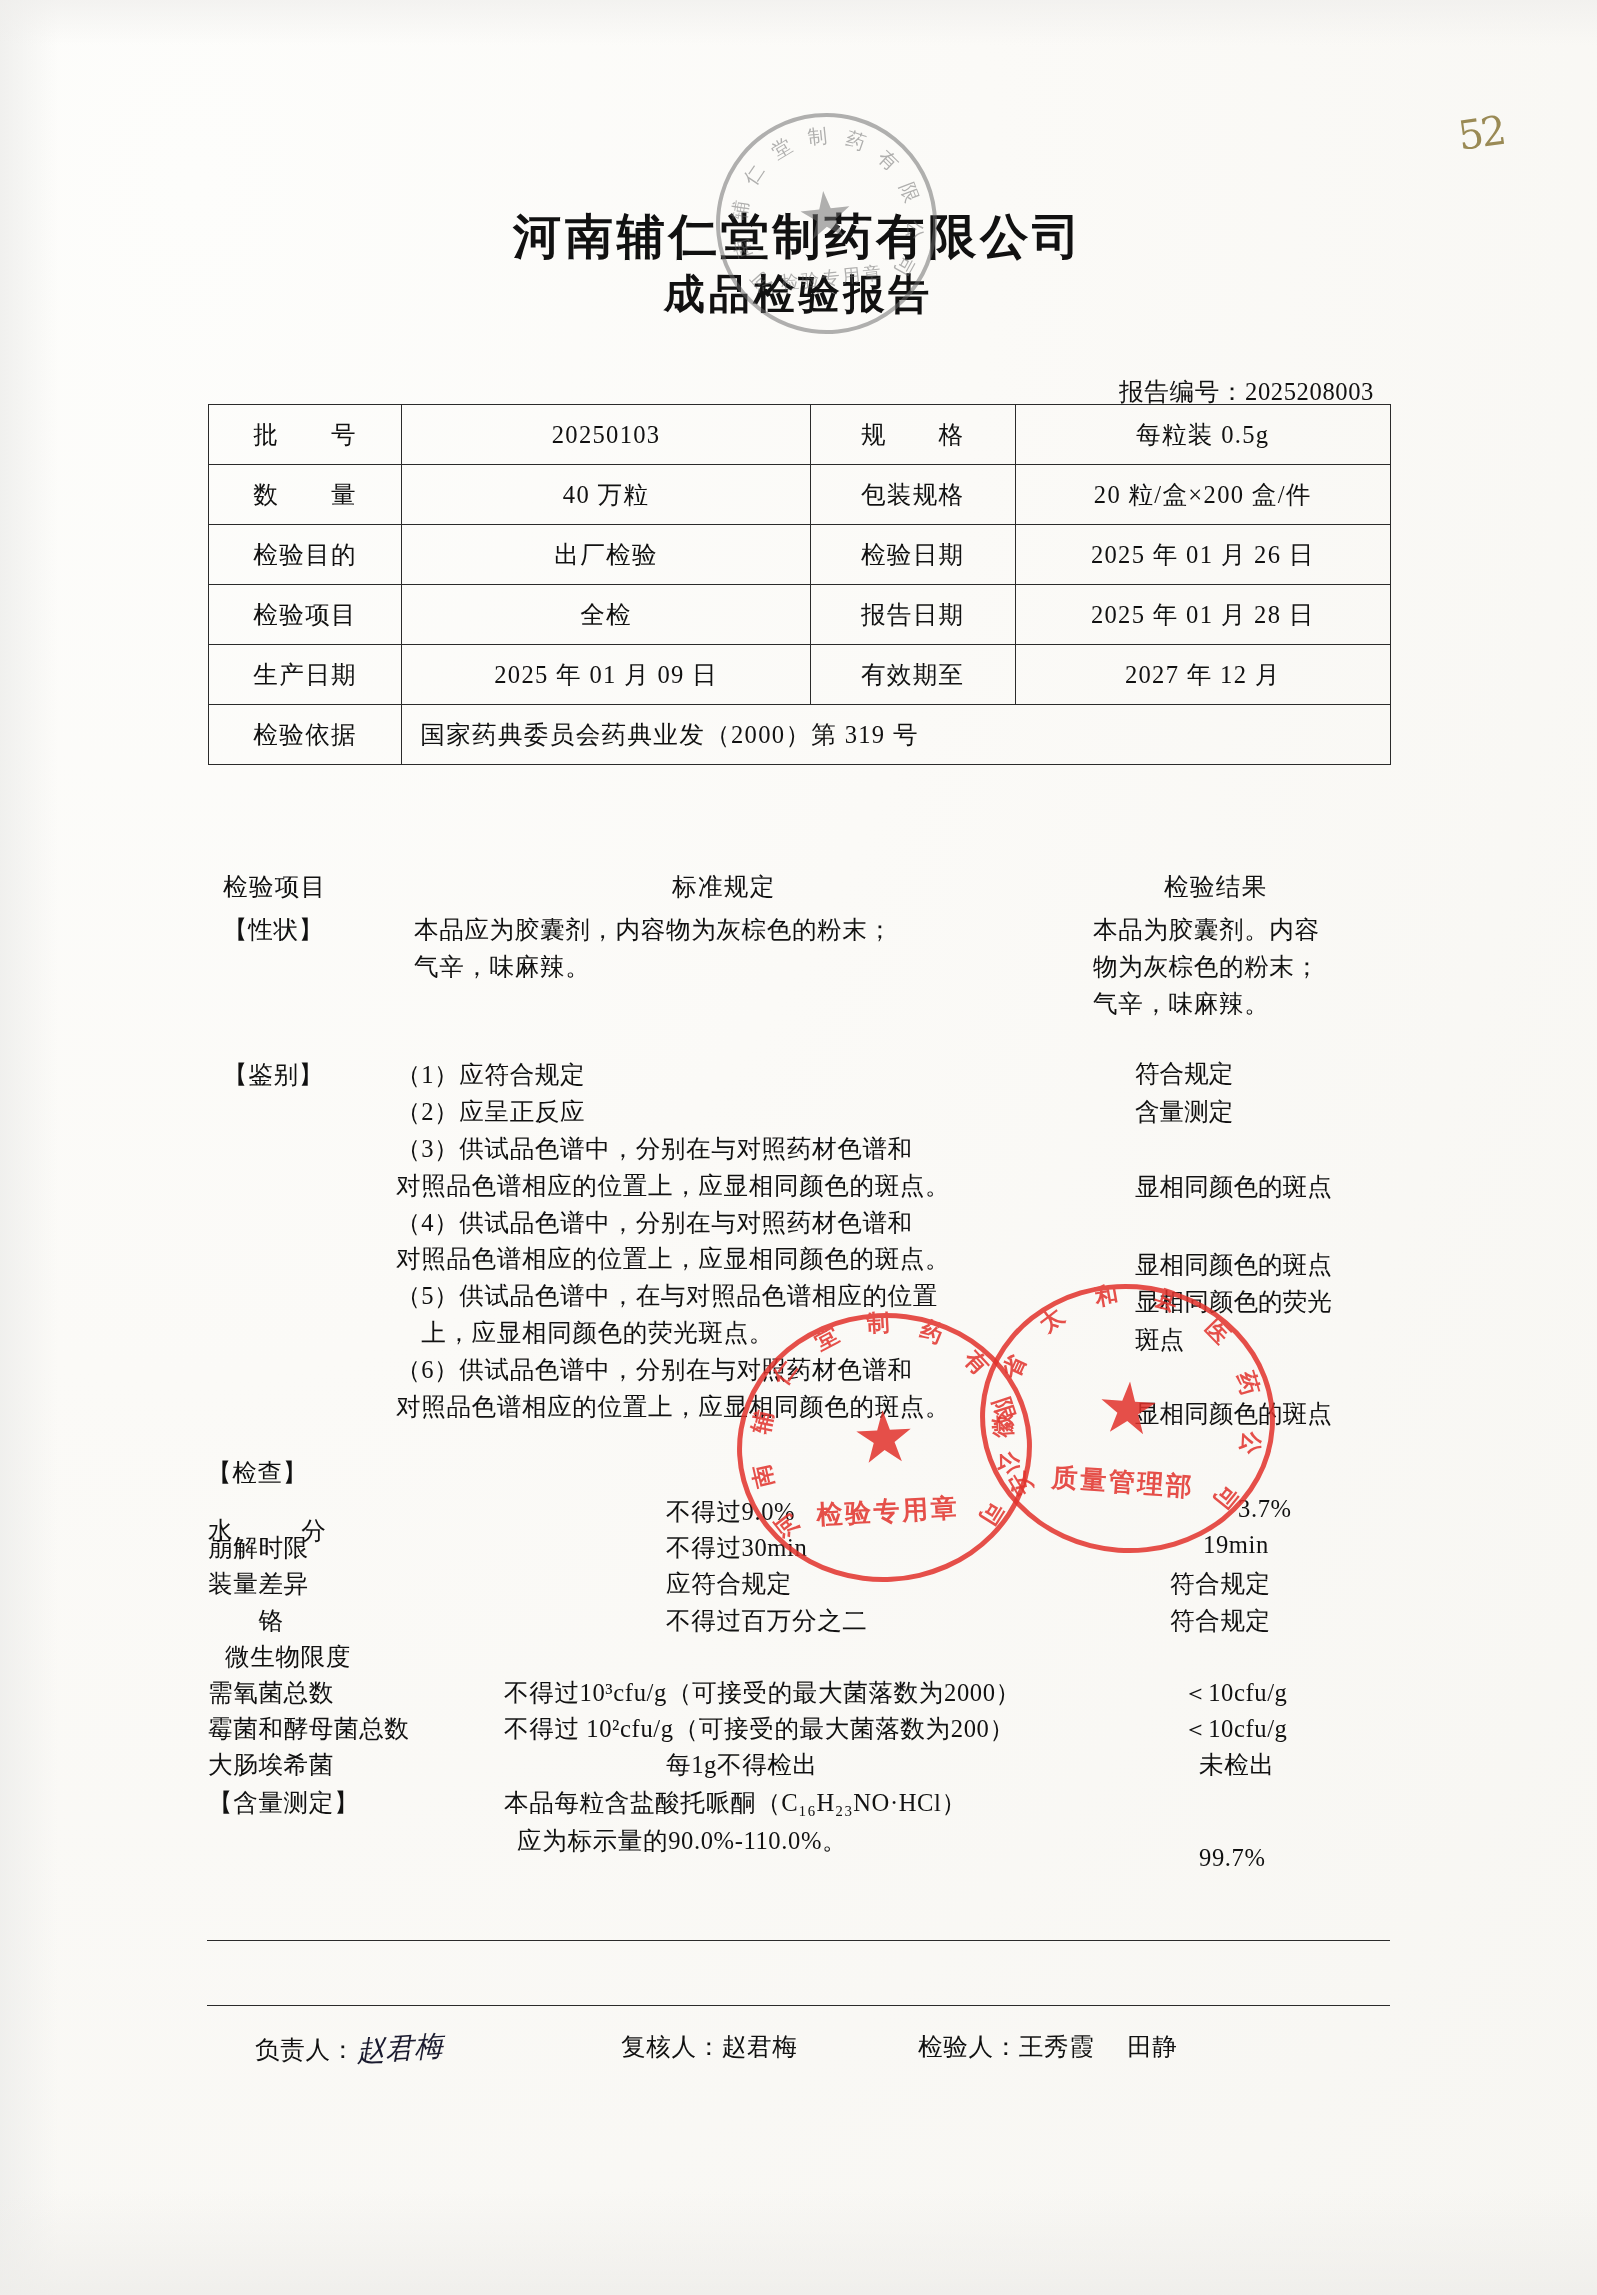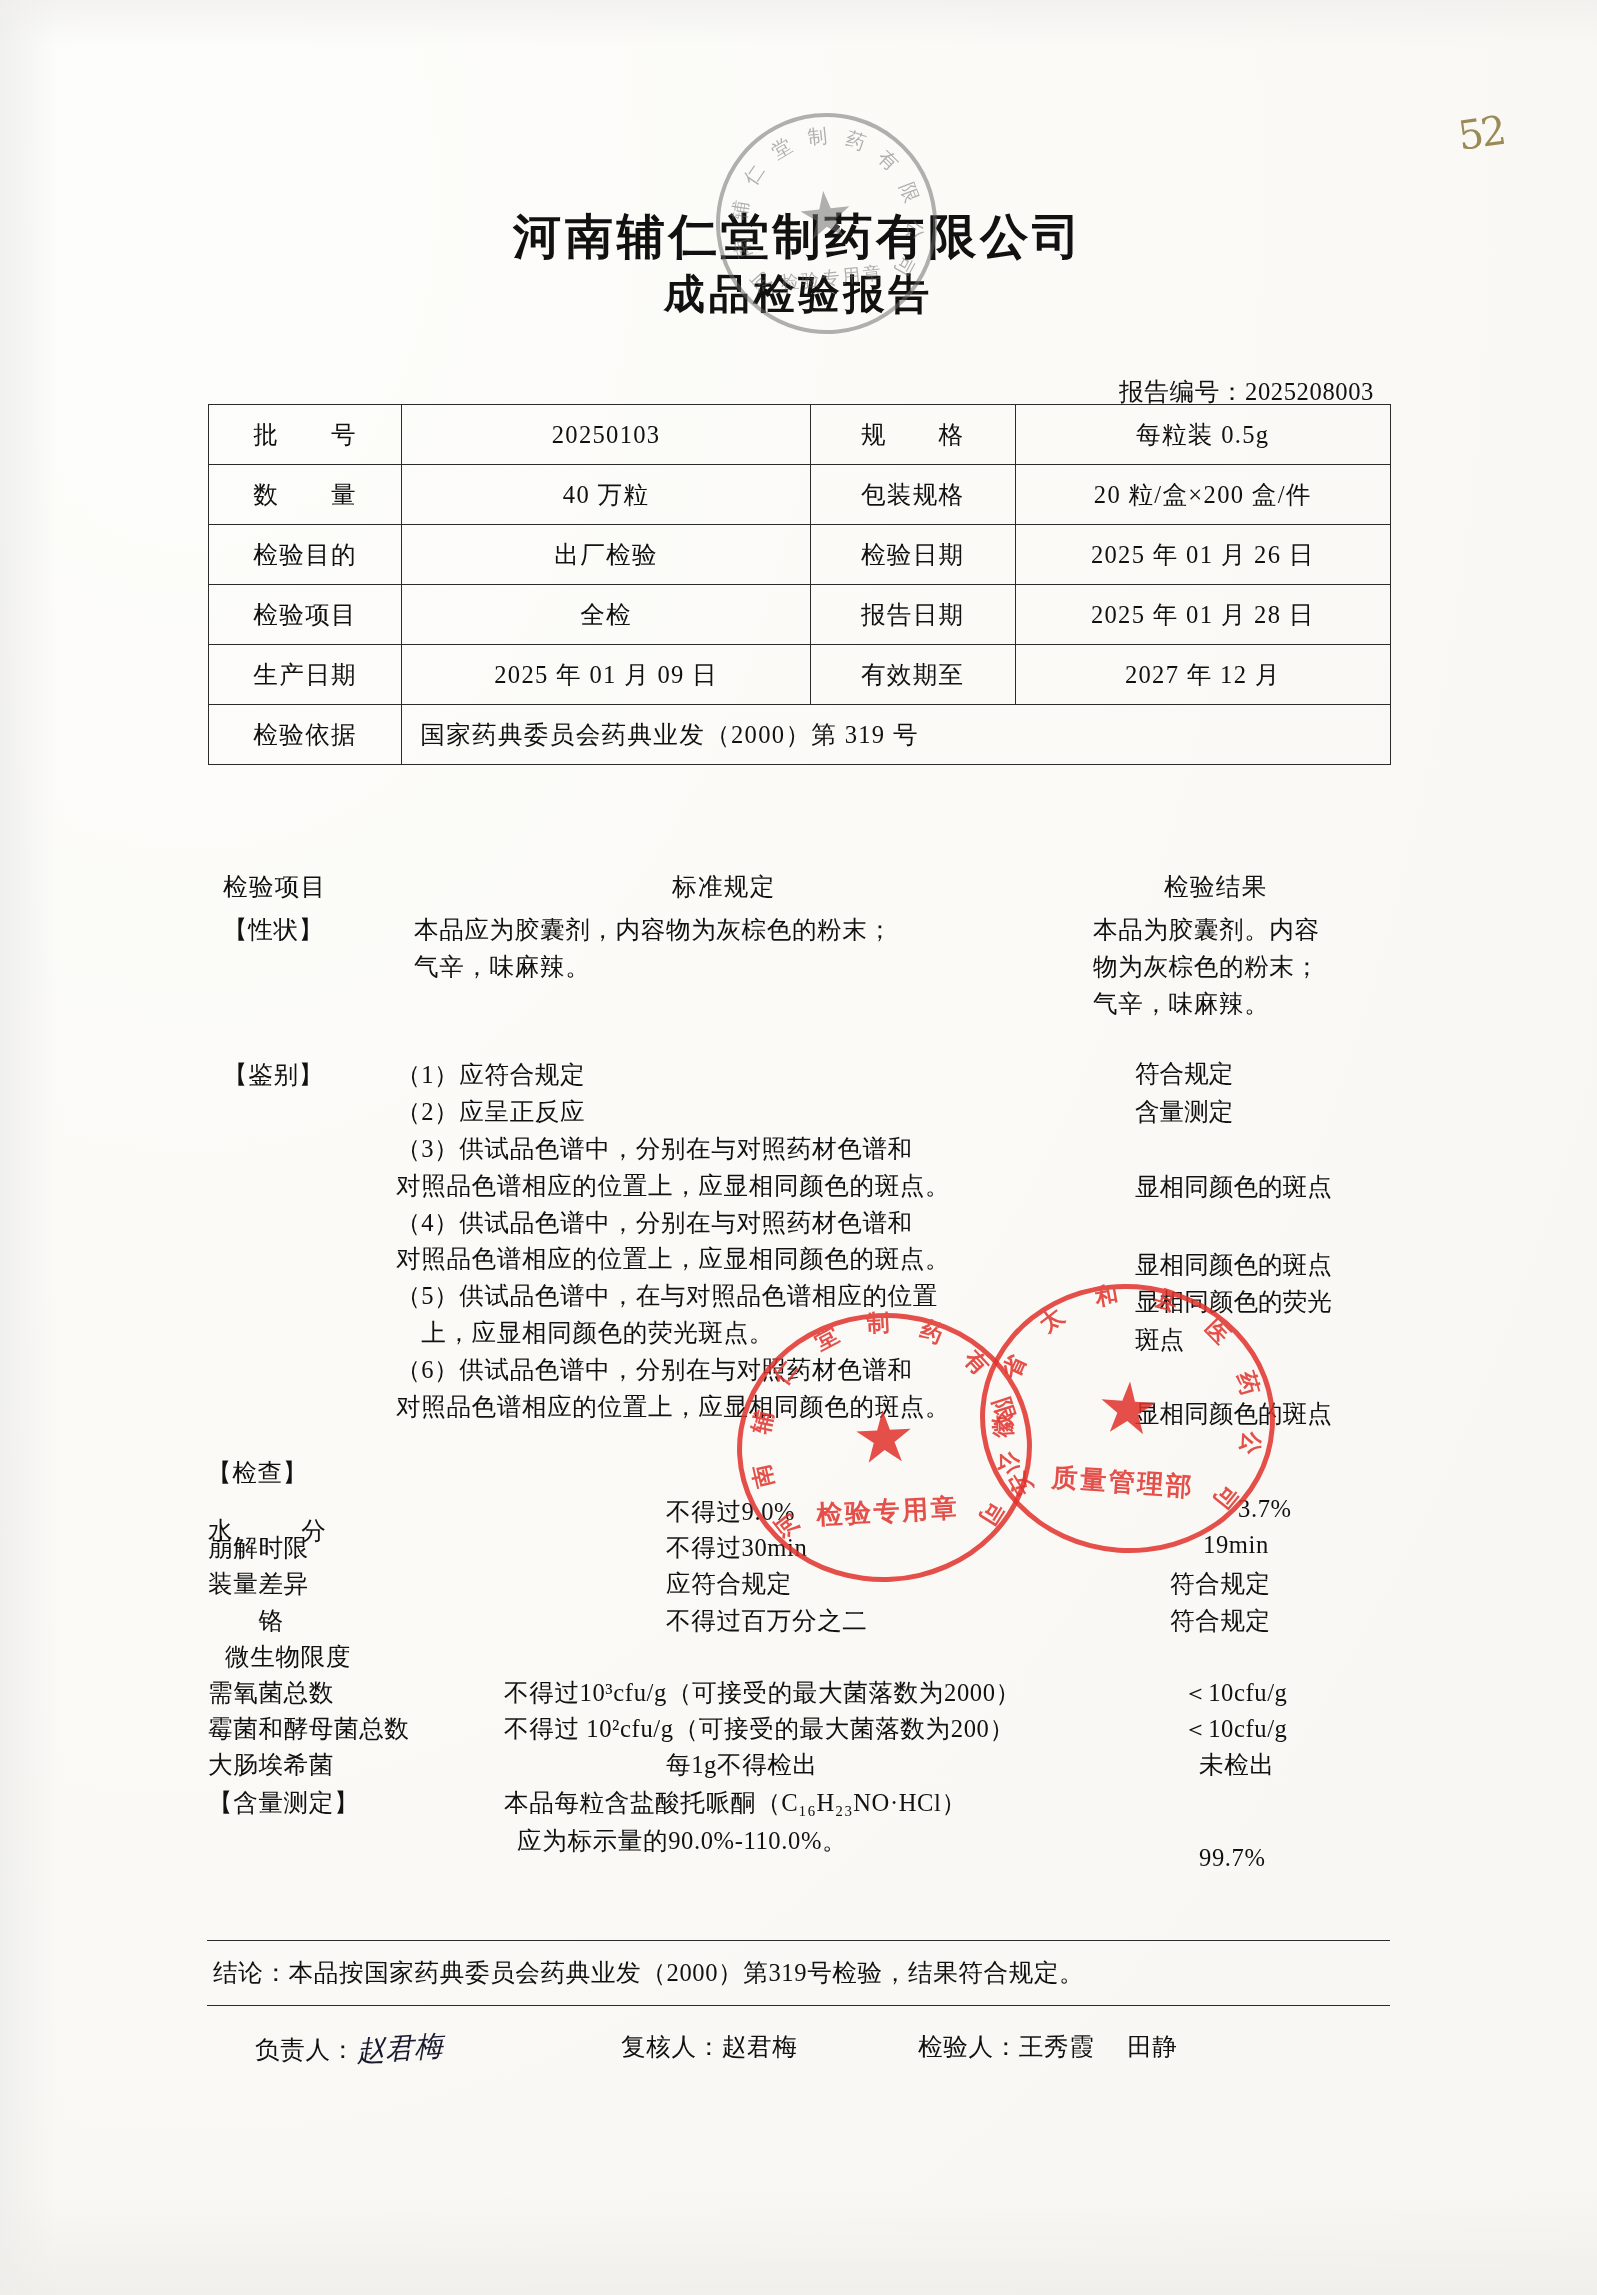--- a/index.html
+++ b/index.html
@@ -376,23 +376,20 @@
   <div class="chk-std" style="left:666px; top:1748px;">每1g不得检出</div>
   <div class="chk-res" style="left:1199px; top:1748px;">未检出</div>
 
   <div class="sec" style="left:208px; top:1785px;">【含量测定】</div>
   <div class="sec" style="left:504px; top:1785px;">本品每粒含盐酸托哌酮（C₁₆H₂₃NO·HCl）</div>
   <div class="sec" style="left:517px; top:1823px;">应为标示量的90.0%-110.0%。</div>
   <div class="sec" style="left:1199px; top:1840px;">99.7%</div>
 
   <div class="rule r1"></div>
   <div class="rule r2"></div>
-  <div class="conclusion">
-    <span>结论：</span><span>本品按国家药典委员会药典业发（2000）第319号检验，结果符合规定。</span>
-  </div>
 
   <div class="sign-row sig-owner">
     <span>负责人：</span><span class="handwriting">赵君梅</span>
   </div>
   <div class="sign-row sig-review">
     <span>复核人：</span><span>赵君梅</span>
   </div>
   <div class="sign-row sig-inspect">
     <span>检验人：</span><span>王秀霞</span>
     <span style="display:inline-block;width:26px;"></span><span>田静</span>

